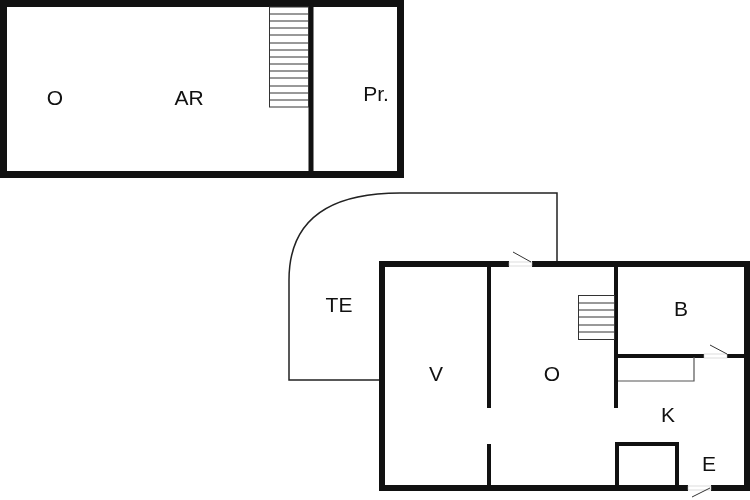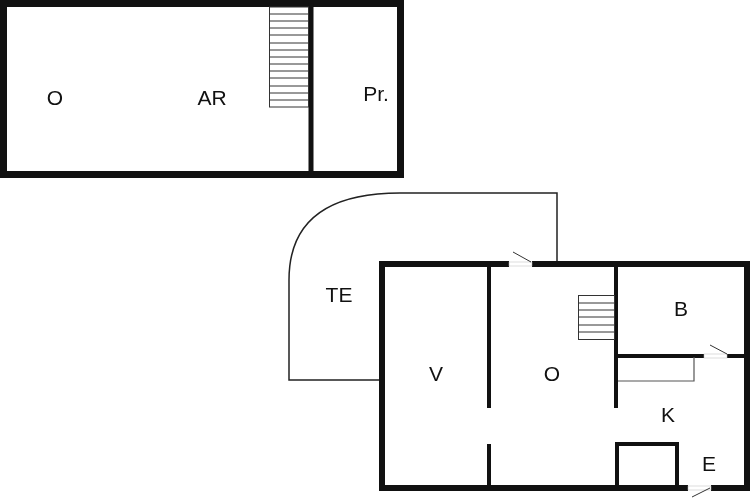--- a/index.html
+++ b/index.html
@@ -63,21 +63,21 @@
       <line x1="578.5" y1="303" x2="614.5" y2="303"></line>
         <line x1="578.5" y1="310" x2="614.5" y2="310"></line>
       <line x1="578.5" y1="317" x2="614.5" y2="317"></line>
         <line x1="578.5" y1="325" x2="614.5" y2="325"></line>
       <line x1="578.5" y1="332" x2="614.5" y2="332"></line>
     </g>
   </g>
 </svg>
 
 <div class="lbl" style="left:55px;top:98px">O</div>
-<div class="lbl" style="left:212px;top:98px">AR</div>
+<div class="lbl" style="left:189px;top:98px">AR</div>
 <div class="lbl" style="left:376px;top:94px">Pr.</div>
 
-<div class="lbl" style="left:339px;top:295px">TE</div>
+<div class="lbl" style="left:339px;top:305px">TE</div>
 <div class="lbl" style="left:436px;top:374px">V</div>
 <div class="lbl" style="left:552px;top:374px">O</div>
 <div class="lbl" style="left:681px;top:309px">B</div>
 <div class="lbl" style="left:668px;top:415px">K</div>
 <div class="lbl" style="left:709px;top:464px">E</div>
 
 </body></html>

